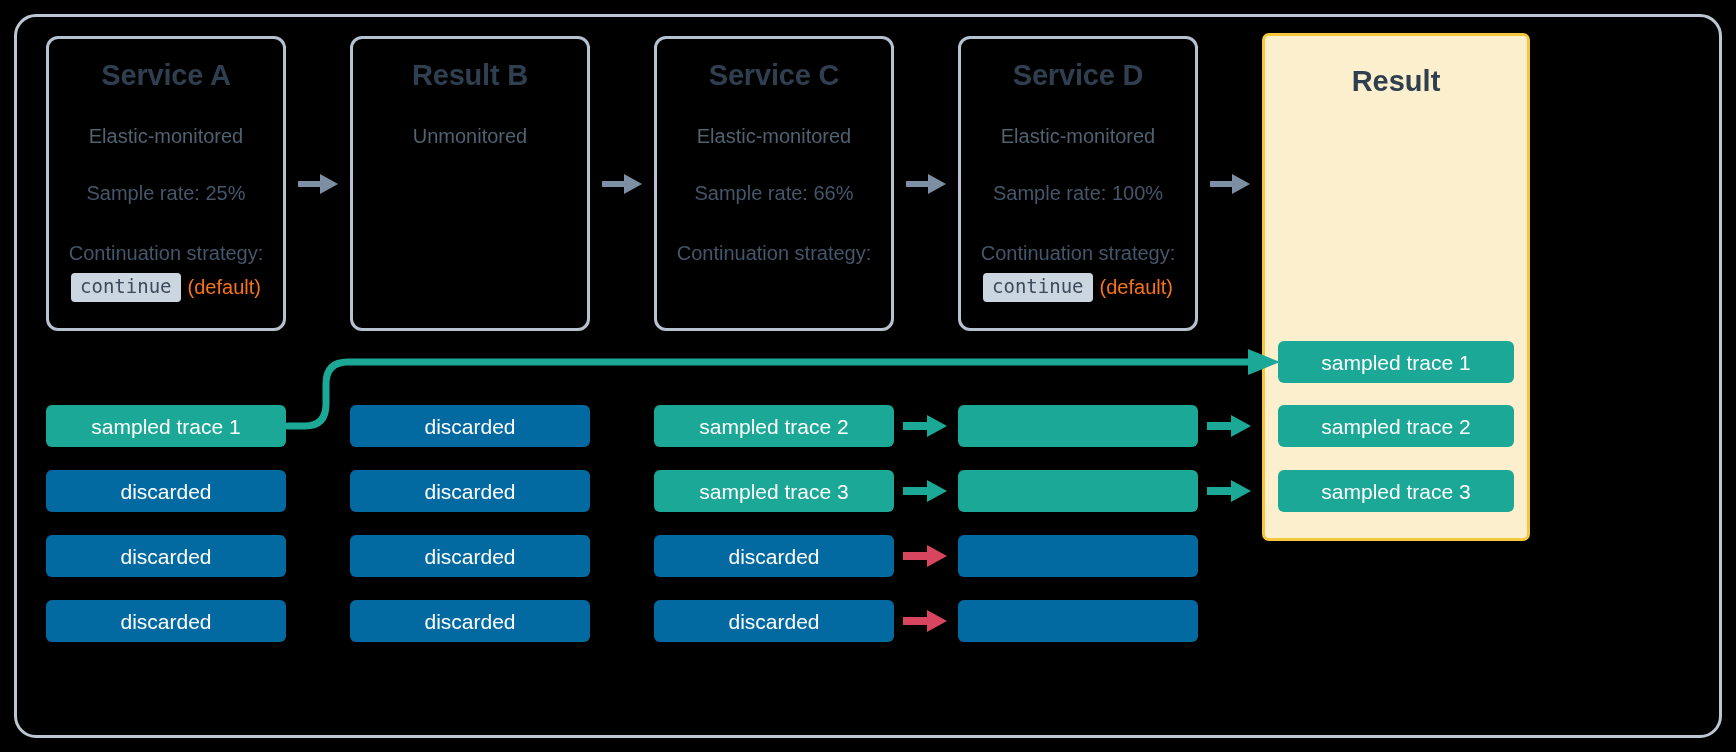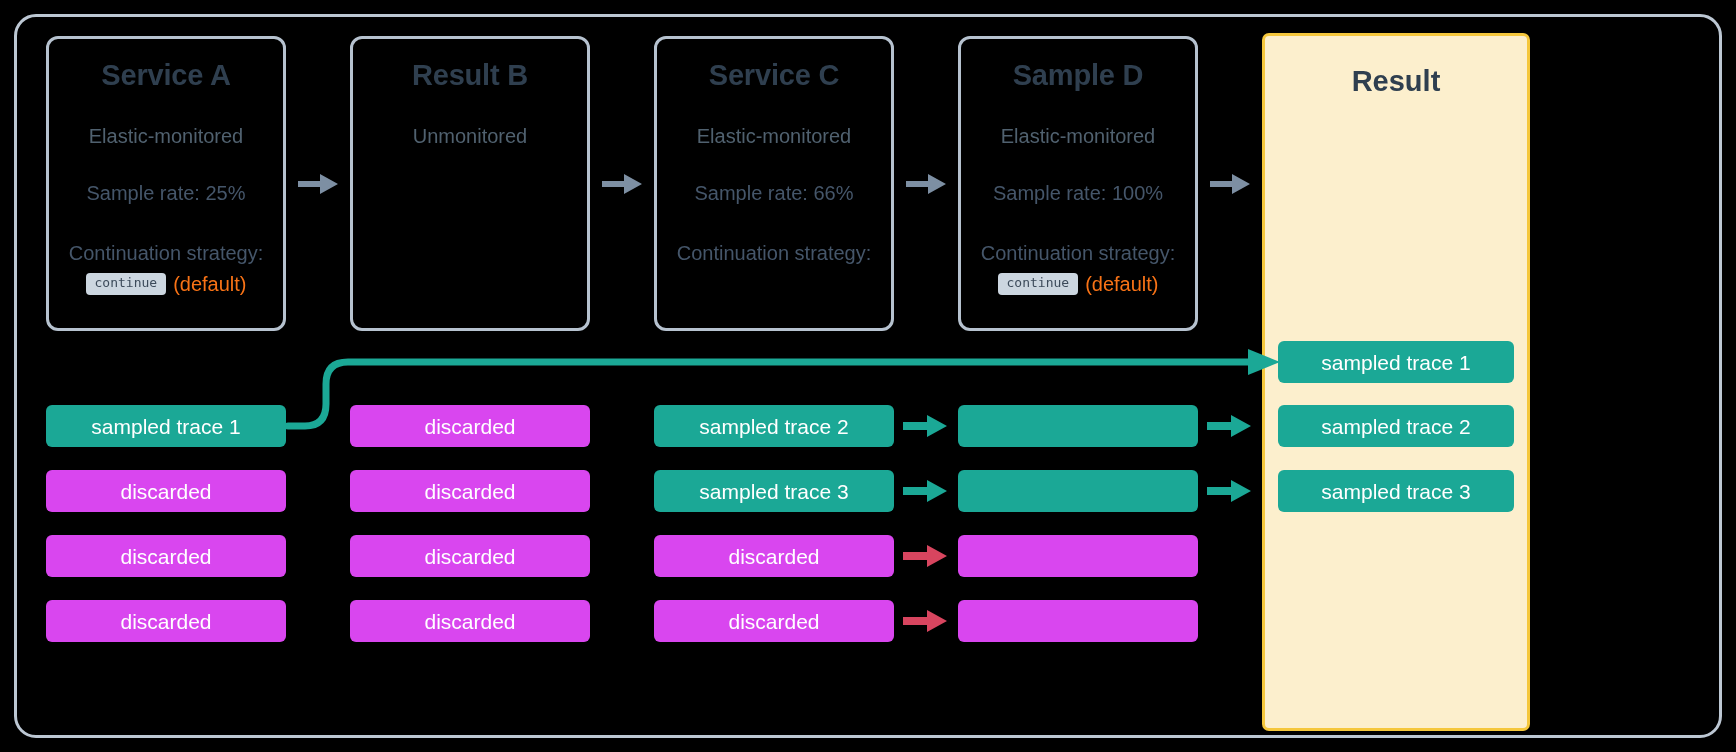--- a/index.html
+++ b/index.html
@@ -70,37 +70,37 @@
   .strategy-row {
     margin-top: 5px;
     display: flex;
     align-items: center;
     justify-content: center;
     gap: 7px;
     white-space: nowrap;
   }
   .code-chip {
     font-family: "DejaVu Sans Mono", monospace;
-    font-size: 13px;
+    font-size: 19px;
     color: #3c4a5a;
     background: #ccd6e0;
     border-radius: 4px;
     padding: 3px 9px 4px 9px;
     line-height: 1.15;
   }
   .default-note {
     font-size: 20px;
     color: #f97316;
   }
 
   
   #result-panel {
     position: absolute;
     left: 1262px; top: 33px;
-    width: 268px; height: 698px;
+    width: 268px; height: 508px;
     background: #fcefcd;
     border: 3px solid #f5c73c;
     border-radius: 7px;
   }
   #result-title {
     position: absolute;
     top: 29px; left: 0; right: 0;
     text-align: center;
     font-size: 29px;
     font-weight: bold;
@@ -120,21 +120,21 @@
     height: 42px;
     border-radius: 6px;
     display: flex;
     align-items: center;
     justify-content: center;
     font-size: 21px;
     color: #ffffff;
     line-height: 1;
   }
   .trace.sampled { background: #1ba896; }
-  .trace.discarded { background: #d946ef; }
+  .trace.discarded { background: #0369a1; }
 
   
   .mini-arrow {
     position: absolute;
     width: 44px; height: 26px;
   }
 
   
   .long-arrow { position: absolute; }
 </style>
@@ -162,21 +162,21 @@
   </div>
 
   <div class="service-card" style="left:654px; width:240px;">
     <div class="service-title">Service C</div>
     <div class="service-sub">Elastic-monitored</div>
     <div class="service-rate">Sample rate: 66%</div>
     <div class="service-strategy-label">Continuation strategy:</div>
   </div>
 
   <div class="service-card" style="left:958px; width:240px;">
-    <div class="service-title">Sample D</div>
+    <div class="service-title">Service D</div>
     <div class="service-sub">Elastic-monitored</div>
     <div class="service-rate">Sample rate: 100%</div>
     <div class="service-strategy-label">Continuation strategy:</div>
     <div class="strategy-row">
       <span class="code-chip">continue</span>
       <span class="default-note">(default)</span>
     </div>
   </div>
 
   <div id="result-panel">

